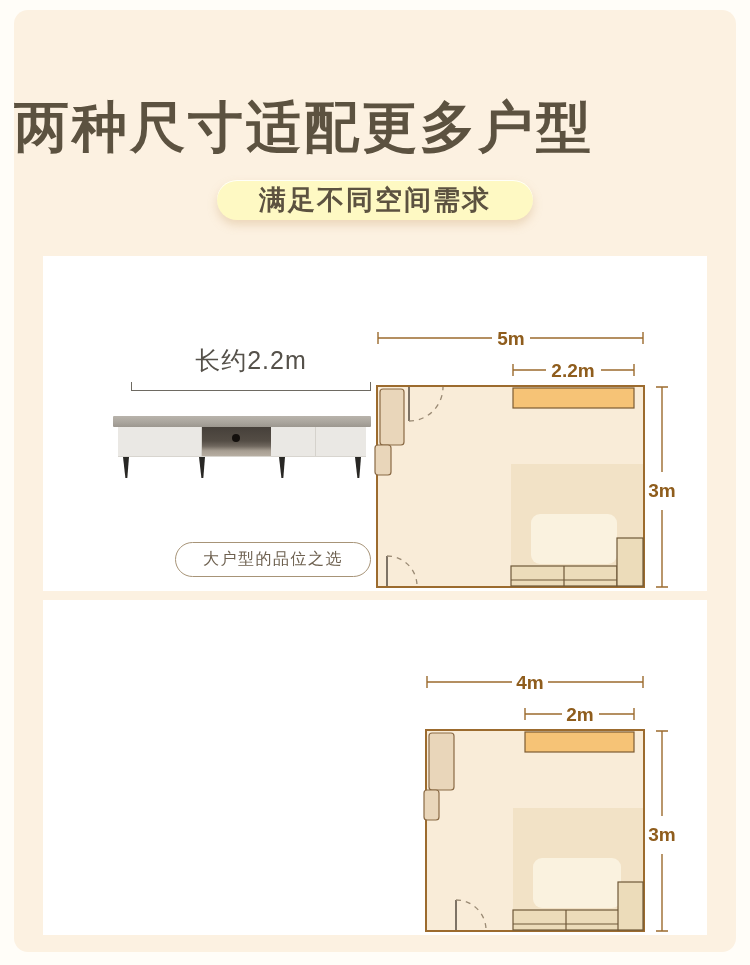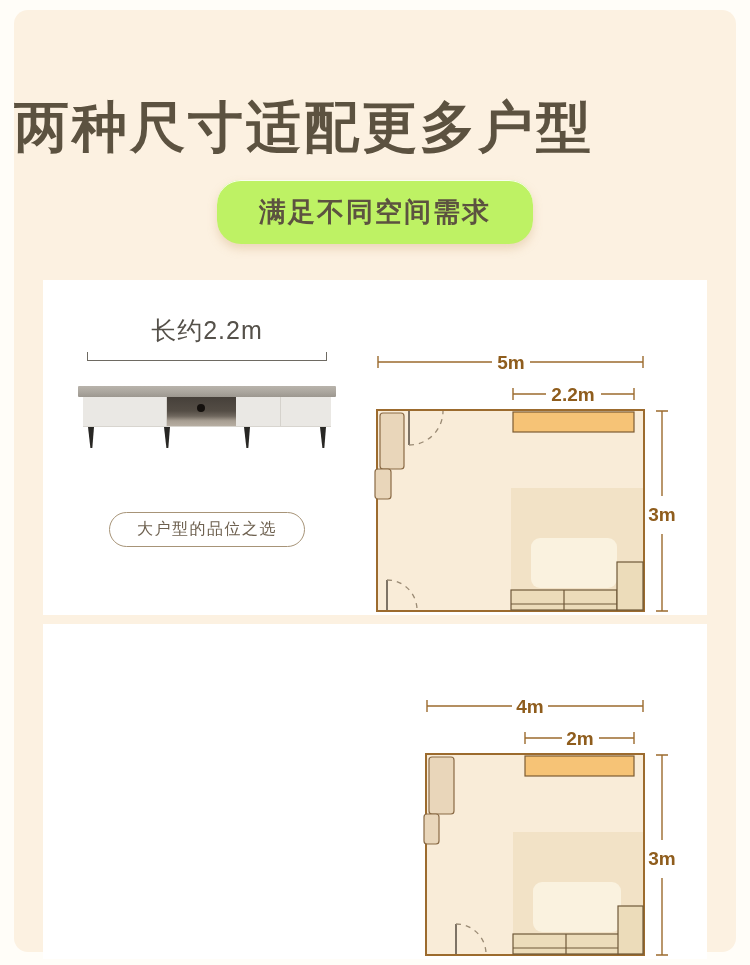--- a/index.html
+++ b/index.html
@@ -27,42 +27,42 @@
   .page-title{
     text-align:left;
     font-size:55px;
     font-weight:800;
     letter-spacing:3px;
     color:var(--title_text,#5c5240);
     line-height:1;
   }
   .subtitle-wrap{display:flex;justify-content:center;margin-top:25px;}
   .subtitle-pill{
-    background:#bef264;
+    background:#fef9c3;
     border-radius:24px;
-    padding:14px 42px;
+    padding:2px 42px;
     font-size:27px;
     font-weight:700;
     color:var(--title_text,#5c5240);
     letter-spacing:2px;
     box-shadow:0 5px 10px rgba(205,165,115,0.35), 0 1px 0 rgba(255,255,255,0.9) inset;
   }
   .size-card{
     width:664px;
     height:335px;
     margin:0 auto;
     background:#ffffff;
     display:flex;
   }
   .size-card.first{margin-top:36px;}
   .size-card.second{margin-top:9px;}
   .card-left{
     width:338px;
-    display:flex;flex-direction:column;align-items:center;
-    padding-top:34px;
+    display:flex;flex-direction:column;align-items:flex-end;
+    padding-top:88px;
     gap:16px;
   }
   .dim-wrap{text-align:center;}
   .dim-text{
     font-size:25px;
     color:#55514a;
     letter-spacing:1px;
     margin-bottom:5px;
   }
   .dim-line{

